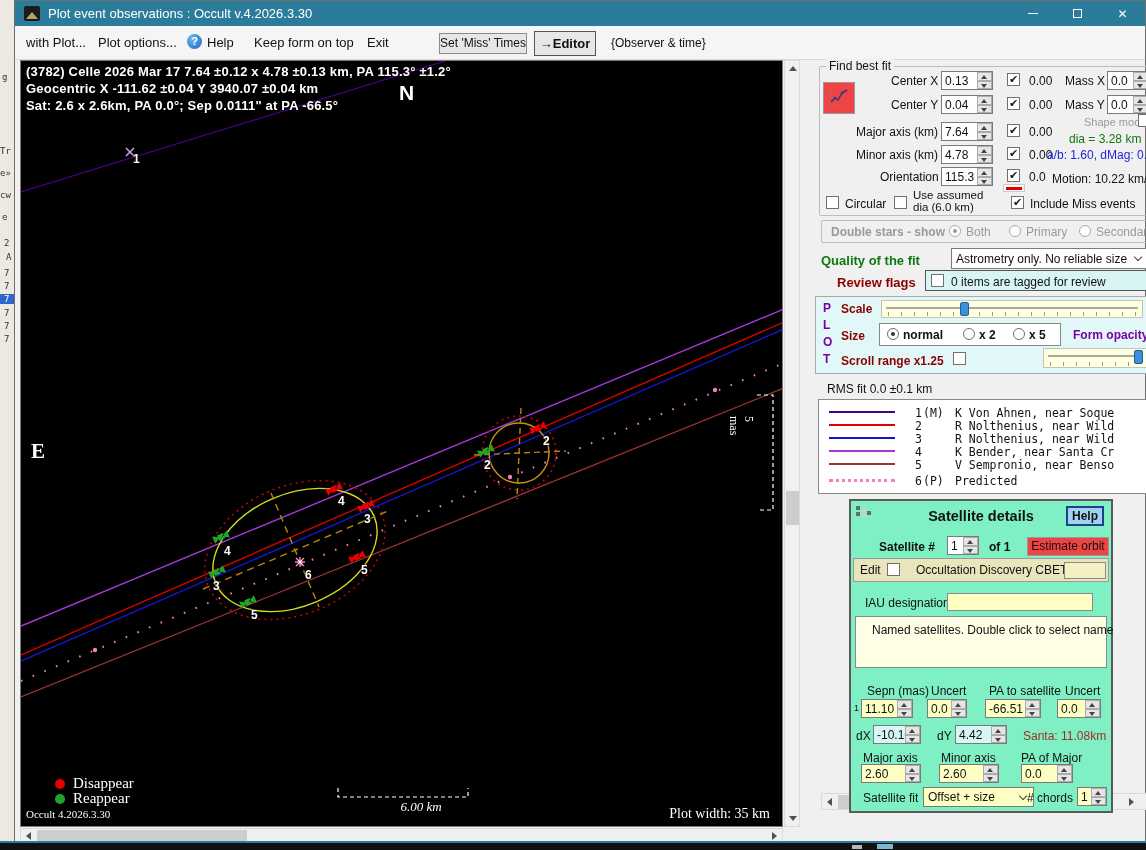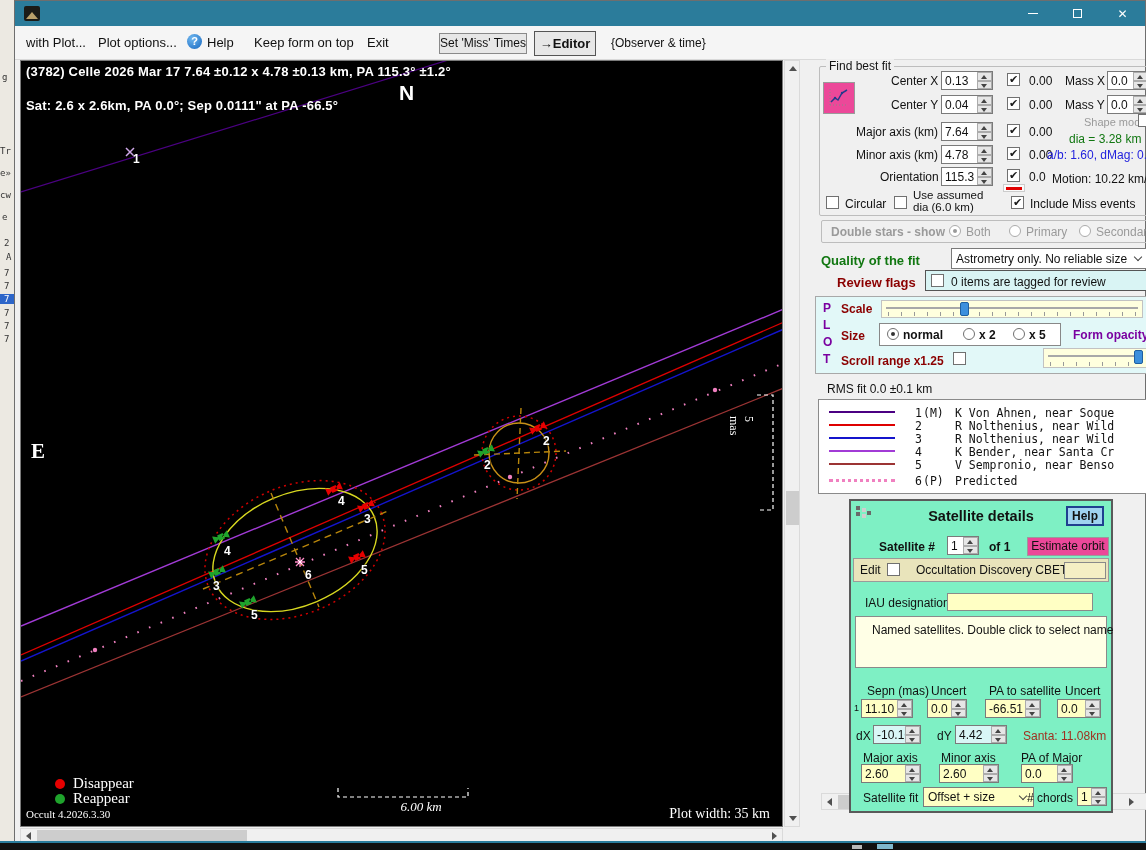--- a/index.html
+++ b/index.html
@@ -75,21 +75,21 @@
   .spin.cyn { background:#D9F6F6; }
   .sval { flex:1; padding:2px 0 0 3px; font-size:12px; overflow:hidden; white-space:nowrap; }
   .sarr { width:15px; display:flex; flex-direction:column; }
   .sa { flex:1; background:#E6E6E6; border:1px solid #ACACAC; position:relative; }
   .sa::after { content:""; position:absolute; left:3px; }
   .sa.up::after { top:2px; border-left:3px solid transparent; border-right:3px solid transparent; border-bottom:4px solid #444; }
   .sa.dn::after { top:2px; border-left:3px solid transparent; border-right:3px solid transparent; border-top:4px solid #444; }
   .combo { position:absolute; background:#fff; border:1px solid #7a7a7a; display:flex; align-items:center; padding-left:4px; font-size:12px; }
   .combo .chev { margin-left:auto; margin-right:7px; width:6px; height:6px; border-right:1.5px solid #444; border-bottom:1.5px solid #444; transform:rotate(45deg); margin-top:-3px; }
   .combo.yel { background:#FFFFC4; }
-  .btn { position:absolute; background:#ec4899; border:1px solid #9a9a9a; text-align:center; font-size:12px; }
+  .btn { position:absolute; background:#ef4444; border:1px solid #9a9a9a; text-align:center; font-size:12px; }
   .slider { position:absolute; background:#FFFFDE; border:1px solid #c2c2c2; }
   .slider::before { content:""; position:absolute; left:4px; right:4px; top:6px; height:2px; background:#A8A8A8; }
   .slider .ticks { position:absolute; left:6px; right:6px; bottom:1px; height:4px;
       background:repeating-linear-gradient(90deg,#999 0 1px, transparent 1px 13px); }
   .sthumb { position:absolute; top:1px; width:9px; height:14px; background:#3C8FDD; border:1px solid #1F5FA0; border-radius:2px; }
   .green { color:#117711; font-weight:bold; }
   .dred { color:#8B0000; font-weight:bold; }
   .purp { color:#7A00A0; font-weight:bold; }
   .gray { color:#9a9a9a; }
 
@@ -131,20 +131,21 @@
   <span class="frag hl" style="left:0;top:294px;padding-left:4px">7</span>
   <span class="frag" style="left:4px;top:308px">7</span>
   <span class="frag" style="left:4px;top:321px">7</span>
   <span class="frag" style="left:4px;top:334px">7</span>
 </div>
 
 <div id="win" class="abs">
 
   <div id="titlebar" class="abs">
     <span id="title-icon"></span>
+    <span id="title-text">Plot event observations : Occult v.4.2026.3.30</span>
     <div class="caption-btns">
       <span class="cap">
           <span class="glyph-min"></span>
         </span>
       <span class="cap">
           <span class="glyph-max"></span>
         </span>
       <span class="cap">
           <span class="glyph-x">✕</span>
         </span>
@@ -218,20 +219,21 @@
       <g transform="translate(465,390) rotate(-23)" style="fill: rgb(31, 163, 44);">
           <path d="M-8 -4 L-1 0 L-8 4 Z M8 -4 L1 0 L8 4 Z M-3 -3 h6 v6 h-6 Z"></path>
         </g>
 
       <path d="M736 334 h16 v115 h-16" fill="none" stroke="#fff" stroke-width="1.2" stroke-dasharray="4 3"></path>
 
       <path d="M317 727 v9 h130 v-9" fill="none" stroke="#fff" stroke-width="1.2" stroke-dasharray="4 3"></path>
     </svg>
 
     <div class="ptxt" style="left:5px;top:3px">(3782) Celle  2026 Mar 17   7.64 ±0.12 x 4.78 ±0.13 km, PA 115.3° ±1.2°</div>
+    <div class="ptxt" style="left:5px;top:20px">Geocentric  X  -111.62 ±0.04  Y 3940.07 ±0.04 km</div>
     <div class="ptxt" style="left:5px;top:37px">Sat:  2.6 x 2.6km, PA 0.0°; Sep 0.0111" at PA -66.5°</div>
     <span id="north">N</span>
     <span id="east">E</span>
 
     <span class="mlab" style="left:112px;top:91px">1</span>
     <span class="mlab" style="left:463px;top:397px">2</span>
     <span class="mlab" style="left:522px;top:373px">2</span>
     <span class="mlab" style="left:192px;top:518px">3</span>
     <span class="mlab" style="left:343px;top:451px">3</span>
     <span class="mlab" style="left:203px;top:483px">4</span>

